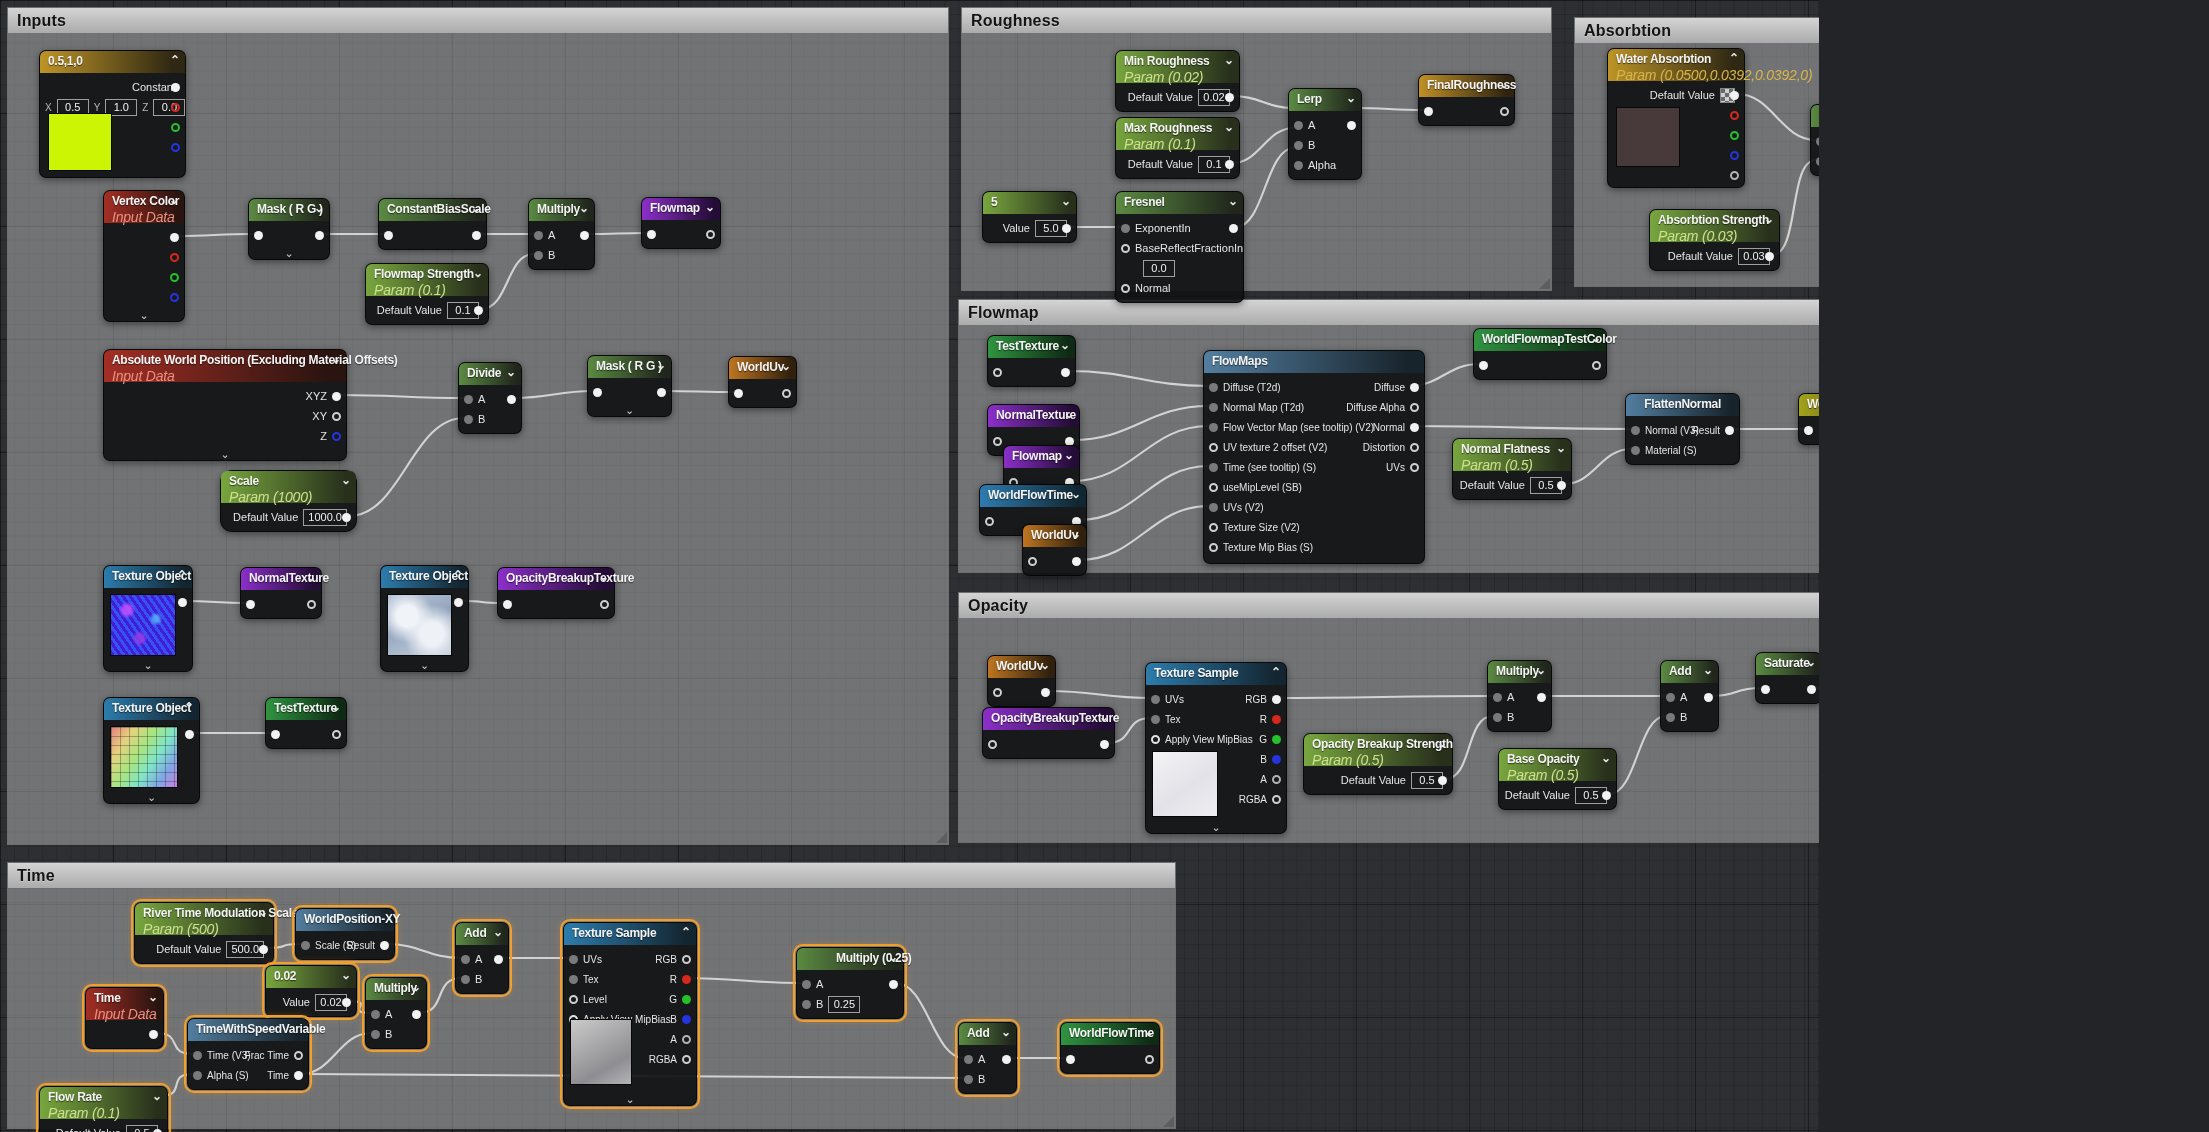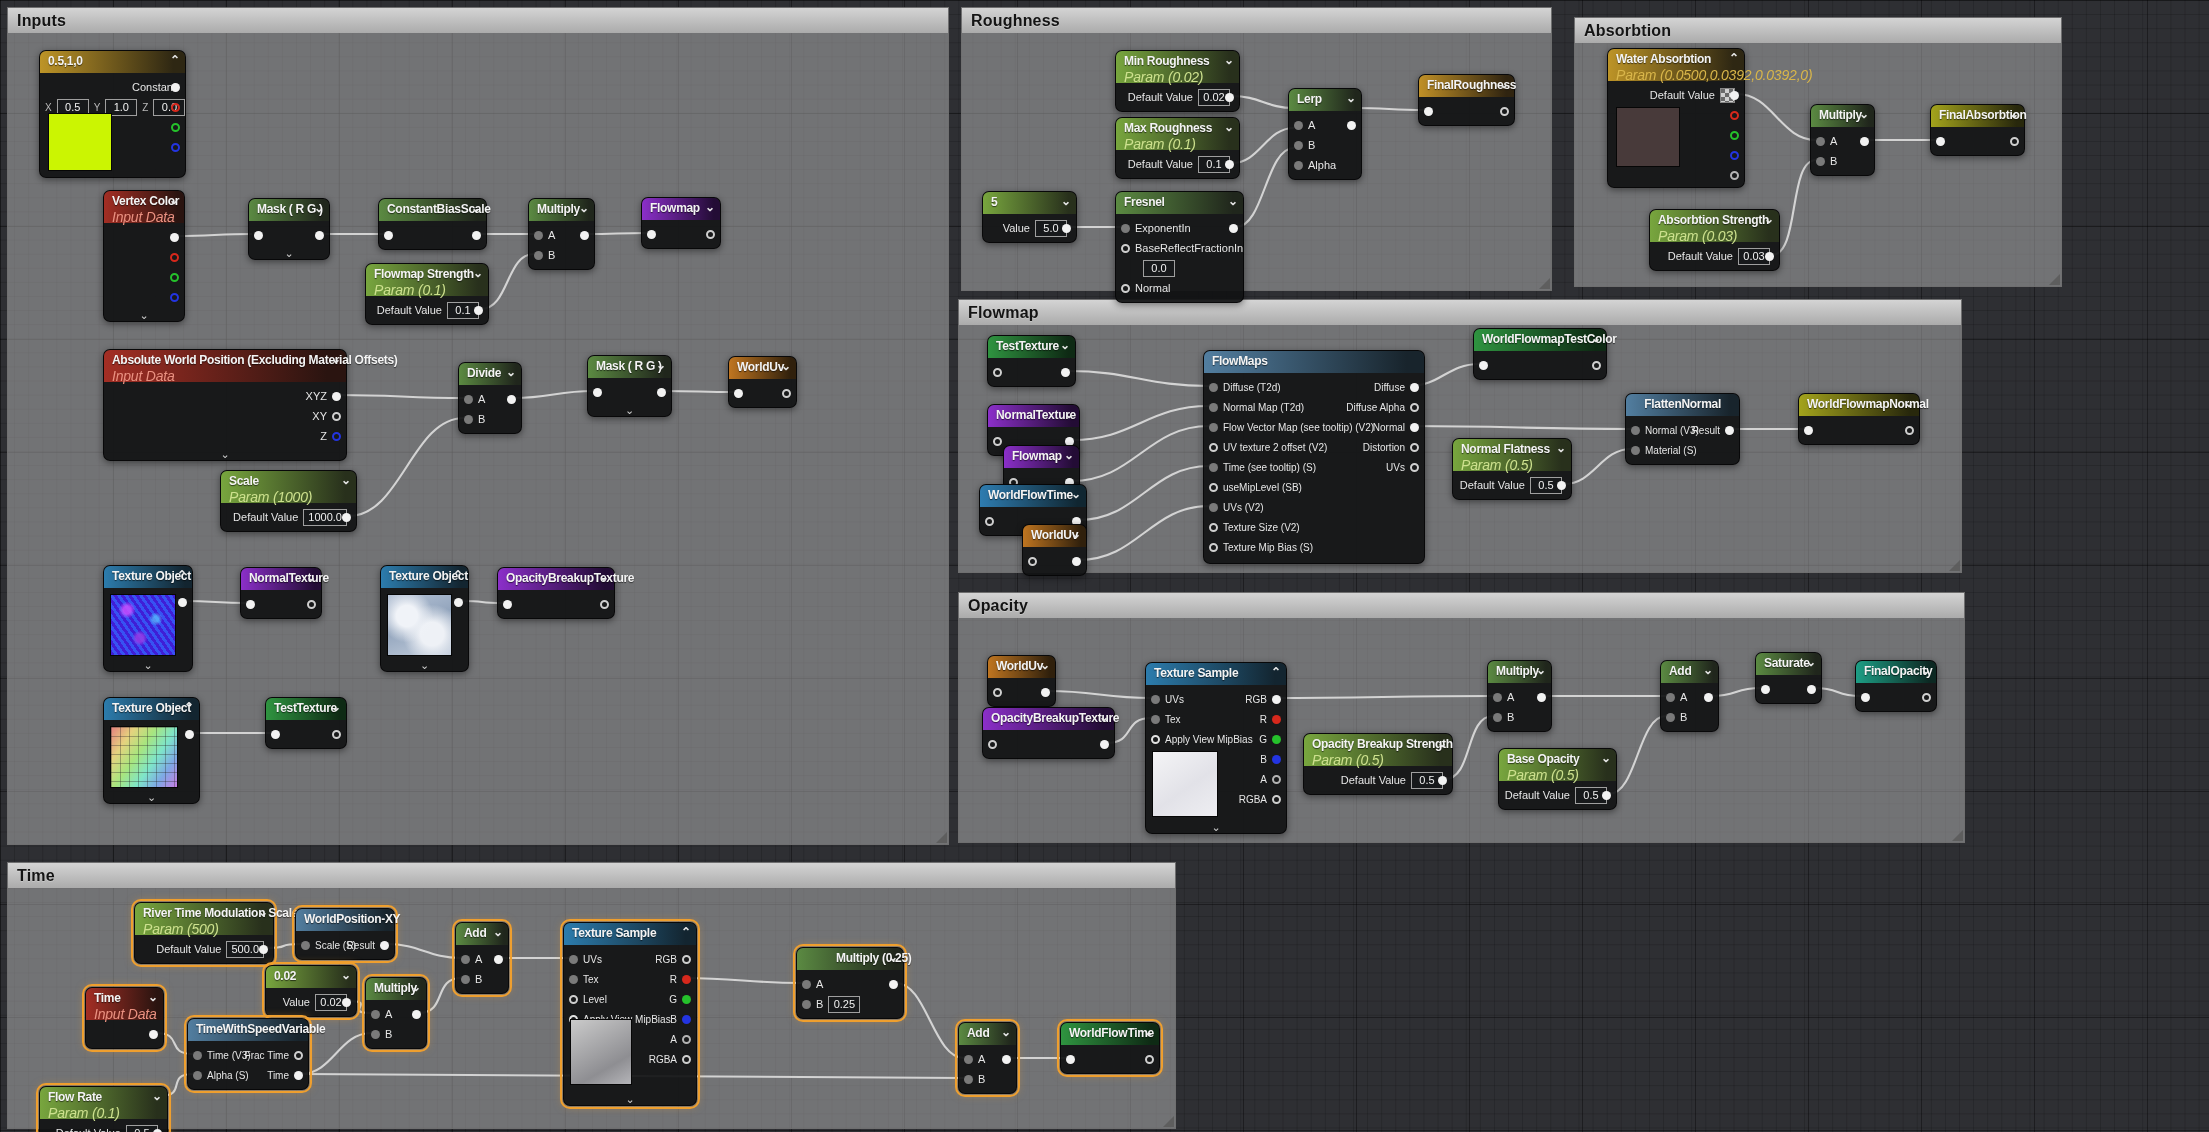--- a/index.html
+++ b/index.html
@@ -1,16 +1,16 @@
 <!DOCTYPE html>
 <html><head>
 <meta charset="utf-8">
 <style>
   html,body{margin:0;padding:0;background:#232427;}
-  #canvas{position:relative;width:2209px;height:1132px;overflow:hidden;
+  #canvas{position:relative;width:1819px;height:1132px;overflow:hidden;
     font-family:"Liberation Sans",sans-serif;
     background-color:#2e2f33;
     background-image:
       linear-gradient(rgba(0,0,0,.38) 1.5px, transparent 1.5px),
       linear-gradient(90deg, rgba(0,0,0,.38) 1.5px, transparent 1.5px),
       linear-gradient(rgba(0,0,0,.16) 1px, transparent 1px),
       linear-gradient(90deg, rgba(0,0,0,.16) 1px, transparent 1px);
     background-size:113px 113px,113px 113px,14.1px 14.1px,14.1px 14.1px;}
   
   .comment{position:absolute;background:rgba(196,196,196,.46);border:1px solid rgba(110,110,110,.7);z-index:0;}
@@ -401,21 +401,21 @@
           <div class="nrow">
             <span class="rl">
               <span class="pin p-filled"></span>
             </span>
             <span class="rr">
               <span class="pin p-hollow"></span>
             </span>
           </div>
         </div>
       </div>
-      <div class="node v-param" style="left: 220px; top: 470px; width: 135px; height: 60px;">
+      <div class="node v-param" style="left: 220px; top: 470px; width: 135px; height: 60px; border-radius: 12px;">
         <div class="nhead" style="height: 26px;">
           <span class="ntitle">Scale</span>
           <span class="nsub">Param (1000)</span>
           <span class="chev">⌄</span>
         </div>
         <div class="nbody">
           <div class="nrow">
             <span class="rl" style="margin-left: auto; margin-right: 4px;">
               <span>Default Value</span>
               <span class="vbox">1000.0</span>

